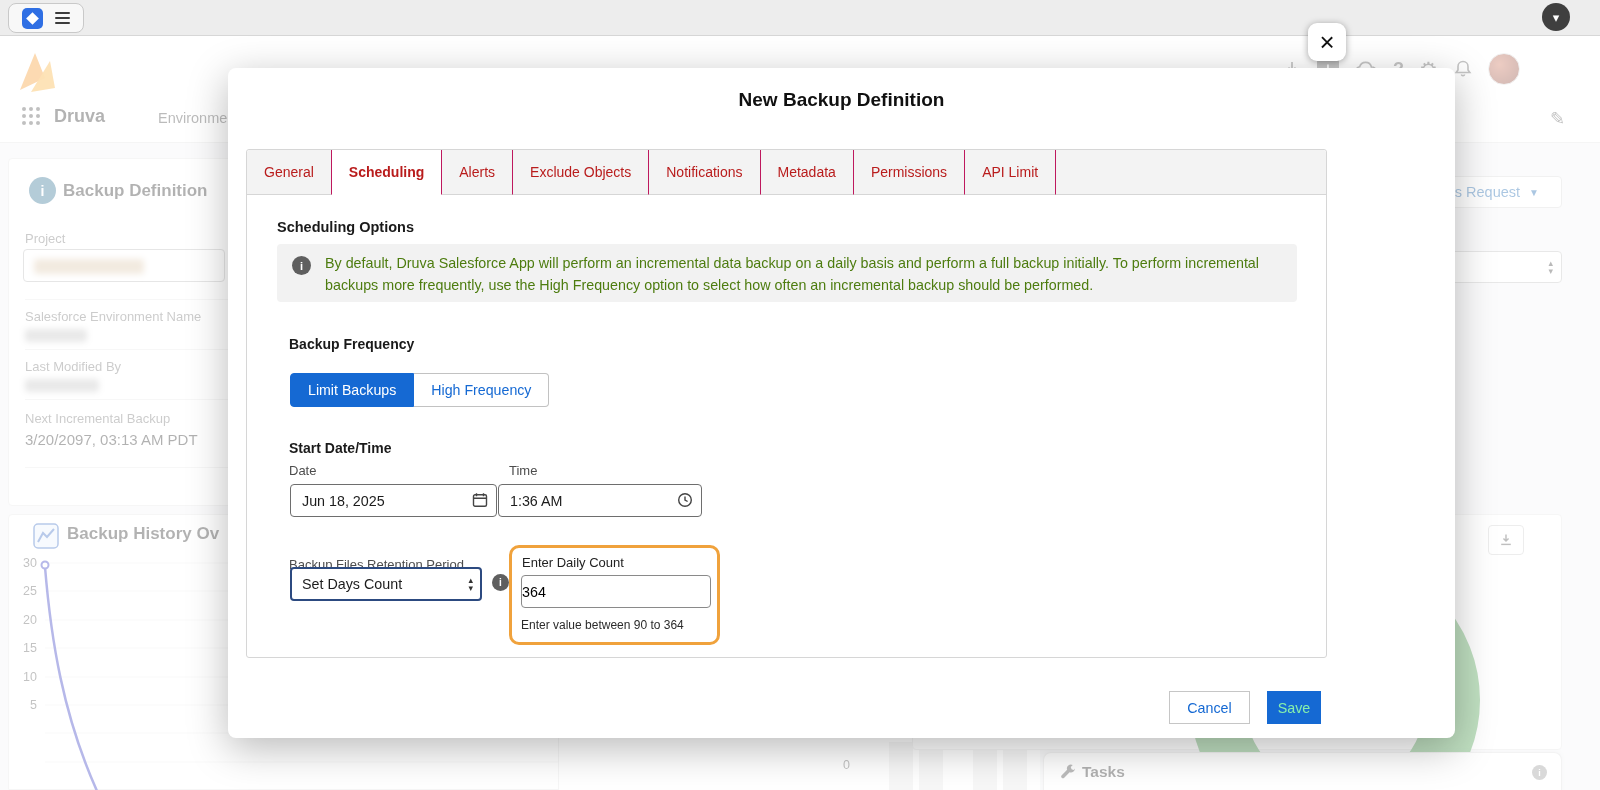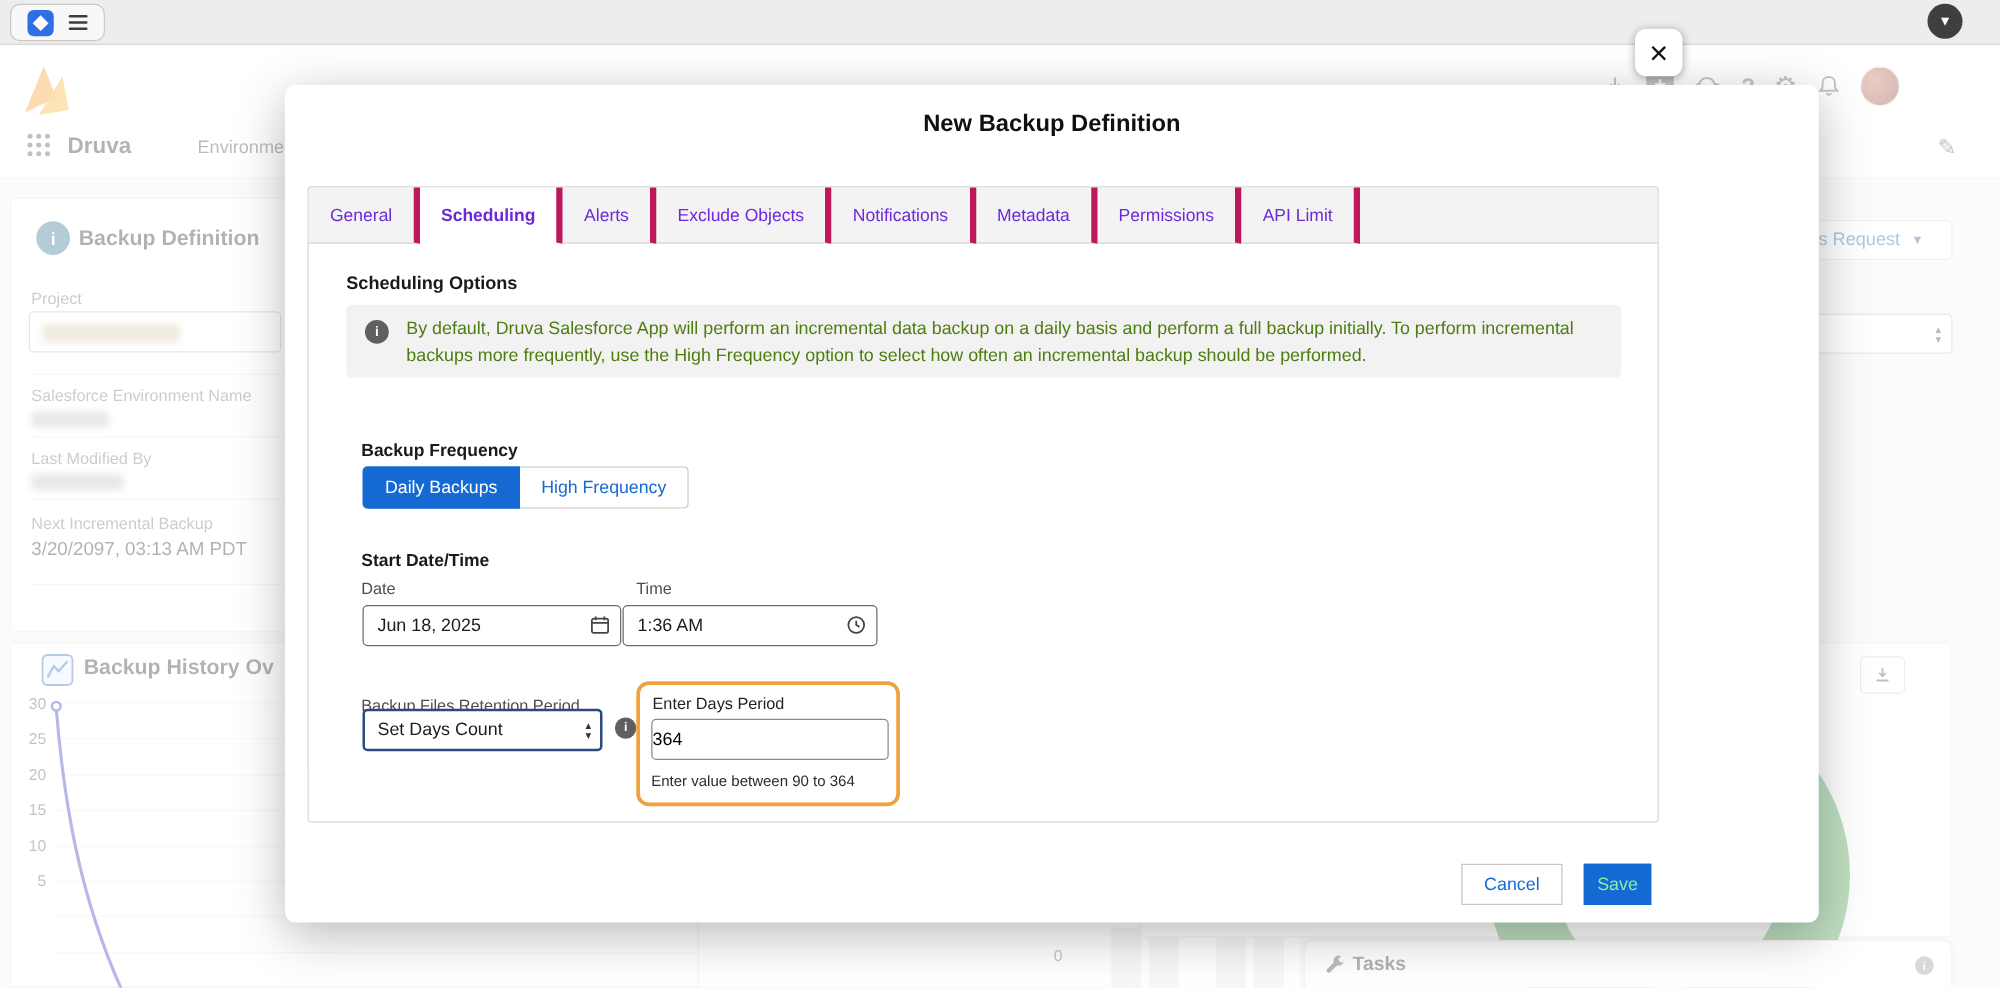--- a/index.html
+++ b/index.html
@@ -53,21 +53,21 @@
   .burger{display:flex;flex-direction:column;gap:3px}
   .burger i{width:15px;height:2px;background:#3c3c3c;border-radius:1px;display:block}
   .strip-circle{position:absolute;left:1542px;top:3px;width:28px;height:28px;border-radius:50%;background:#3f3f3f;color:#fff;font-size:13px;display:flex;align-items:center;justify-content:center}
 
   
   .modal{position:absolute;left:228px;top:68px;width:1227px;height:670px;background:#fff;border-radius:8px;box-shadow:0 10px 40px rgba(0,0,0,.28);z-index:30}
   .m-title{position:absolute;left:0;top:21px;width:100%;text-align:center;font-size:19px;font-weight:700;color:#101010}
   .modal-close{position:absolute;left:1308px;top:23px;width:38px;height:38px;background:#fff;border:none;border-radius:9px;box-shadow:0 1px 7px rgba(0,0,0,.35);font-size:26px;line-height:36px;color:#111;text-align:center;cursor:pointer;z-index:40;font-family:inherit}
   .tabbox{position:absolute;left:18px;top:81px;width:1081px;height:509px;border:1px solid #d6d6d6;border-radius:3px;background:#fff}
   .tabs{display:flex;height:45px;background:#f3f3f3;border-radius:3px 3px 0 0}
-  .tab{height:45px;line-height:44px;padding:0 17px;font-size:14px;color:#6d28d9;border-right:5px solid #be185d;border-bottom:1px solid #d6d6d6;cursor:pointer;white-space:nowrap}
+  .tab{height:45px;line-height:44px;padding:0 17px;font-size:14px;color:#b91c1c;border-right:1px solid #be185d;border-bottom:1px solid #d6d6d6;cursor:pointer;white-space:nowrap}
   .tab.active{background:#fff;font-weight:700;border-bottom:1px solid #fff}
   .tab-fill{flex:1;border-bottom:1px solid #d6d6d6}
   .m-label-b{position:absolute;font-size:14px;font-weight:700;color:#1a1a1a}
   .m-label-s{position:absolute;font-size:13px;color:#4d4d4d}
   .infobox{position:absolute;left:49px;top:176px;width:1020px;height:58px;background:#f2f2f2;border-radius:4px;display:flex}
   .infobox .iic{width:19px;height:19px;border-radius:50%;background:#5f5f5f;color:#fff;font-size:11px;font-weight:700;display:flex;align-items:center;justify-content:center;margin:12px 14px 0 15px;flex:none}
   .infobox .itx{width:935px;font-size:14.3px;line-height:22px;color:#4d7c0f;margin-top:8px}
   .seg{position:absolute;left:62px;top:305px;display:flex;height:34px}
   .seg .on{padding:0 17px;line-height:32px;background:var(--accent-blue);color:#fff;border:1px solid var(--accent-blue);border-radius:4px 0 0 4px;font-size:14.2px;cursor:pointer}
   .seg .off{padding:0 17px;line-height:32px;background:#fff;color:var(--accent-blue);border:1px solid #c2c2c2;border-left:none;border-radius:0 4px 4px 0;font-size:14.2px;cursor:pointer}
@@ -273,23 +273,23 @@
       </div>
     </div>
 
     <span class="m-label-b" style="left:49px;top:151px;font-size:14.5px">Scheduling Options</span>
 
     <div class="infobox">
       <span class="iic">i</span>
       <div class="itx">By default, Druva Salesforce App will perform an incremental data backup on a daily basis and perform a full backup initially. To perform incremental backups more frequently, use the High Frequency option to select how often an incremental backup should be performed.</div>
     </div>
 
-    <span class="m-label-b" style="left:61px;top:284px">Backup Frequency</span>
+    <span class="m-label-b" style="left:61px;top:268px">Backup Frequency</span>
     <div class="seg">
-      <span class="on">Daily Backups</span>
+      <span class="on">Limit Backups</span>
       <span class="off">High Frequency</span>
     </div>
 
     <span class="m-label-b" style="left:61px;top:372px">Start Date/Time</span>
     <span class="m-label-s" style="left:61px;top:395px">Date</span>
     <span class="m-label-s" style="left:281px;top:395px">Time</span>
 
     <div class="field" style="left:62px;top:416px;width:207px">
       <input readonly="" value="Jun 18, 2025" style="">
       <span class="ficon">
@@ -314,21 +314,21 @@
       <span class="val">Set Days Count</span>
       <span class="sp"></span>
       <span class="stepper">
         <span>▴</span>
           <span>▾</span>
       </span>
     </div>
     <span class="m-info2">i</span>
 
     <div class="orange">
-      <span class="olbl">Enter Days Period</span>
+      <span class="olbl">Enter Daily Count</span>
       <input value="364" style="">
       <span class="ohint">Enter value between 90 to 364</span>
     </div>
 
     <button class="btn cancel">Cancel</button>
     <button class="btn save">Save</button>
   </div>
 
   <button class="modal-close">×</button>
 

